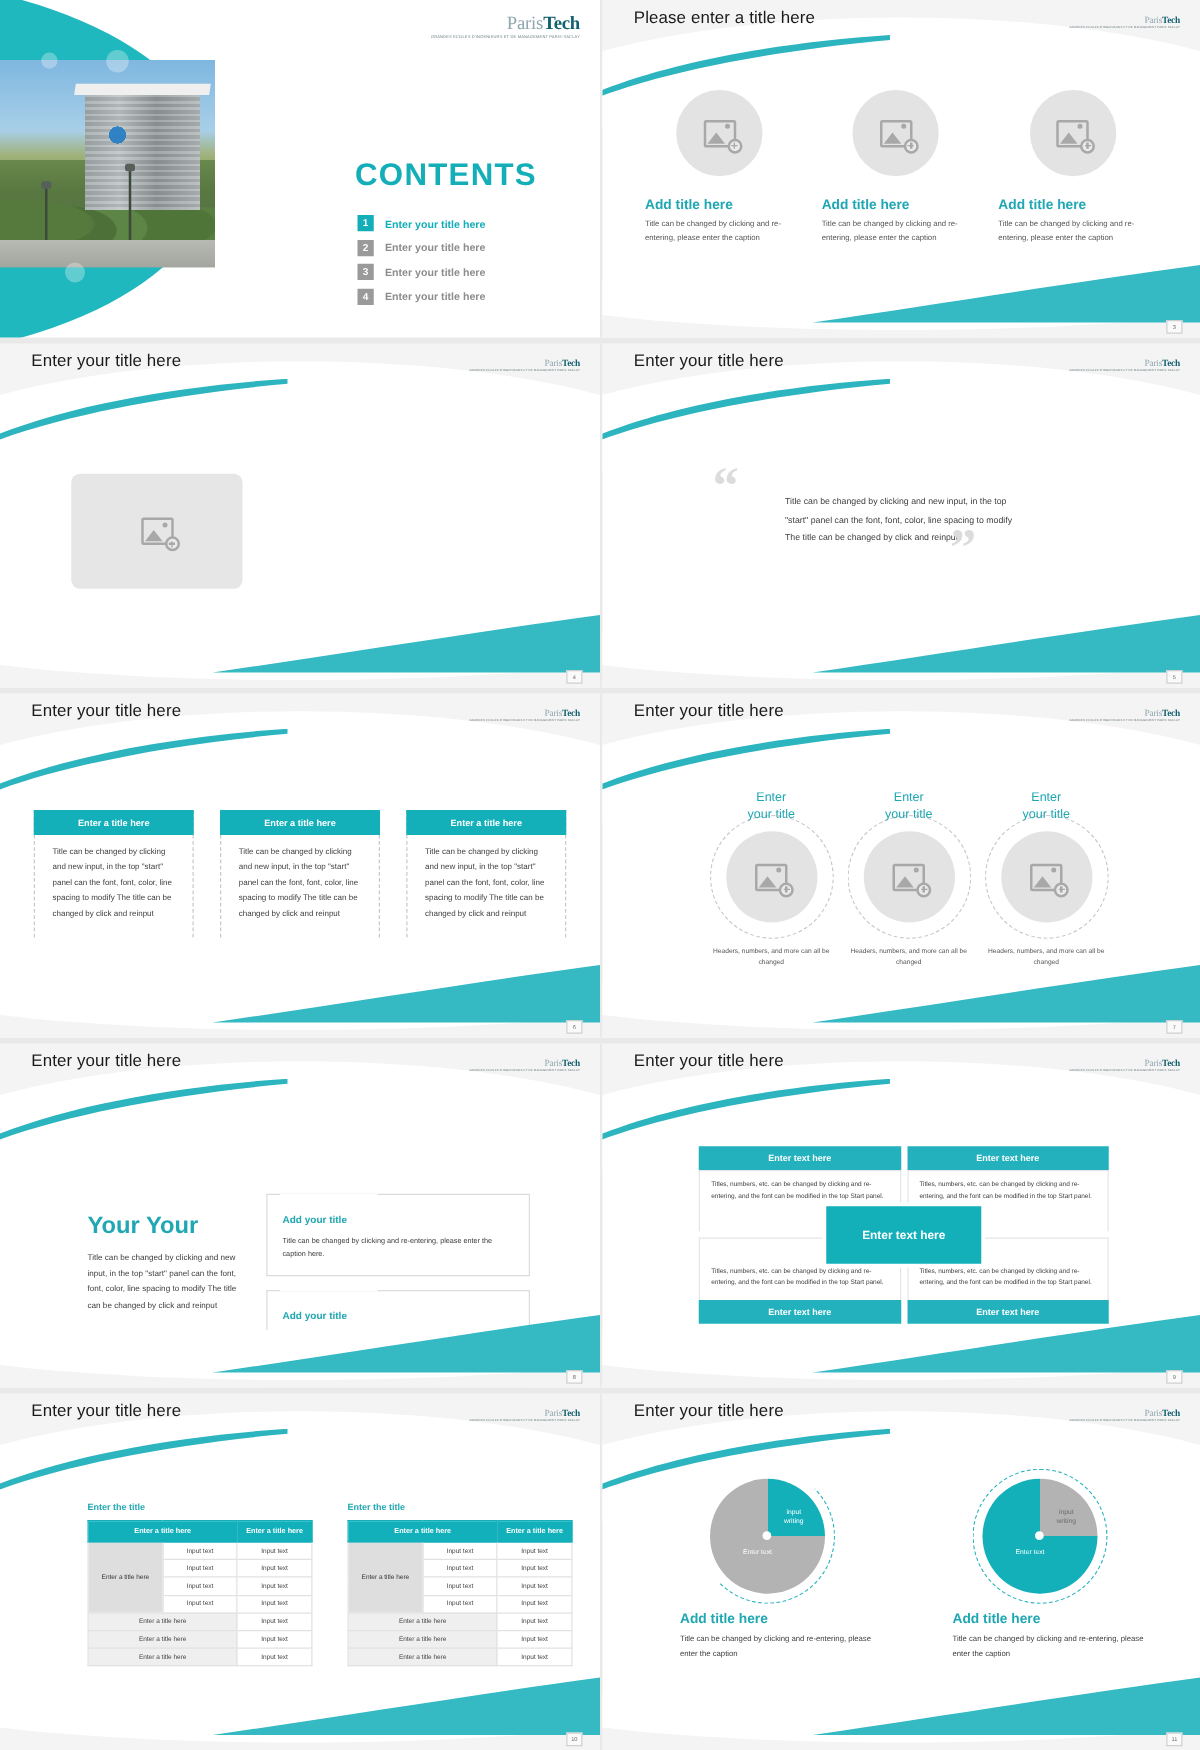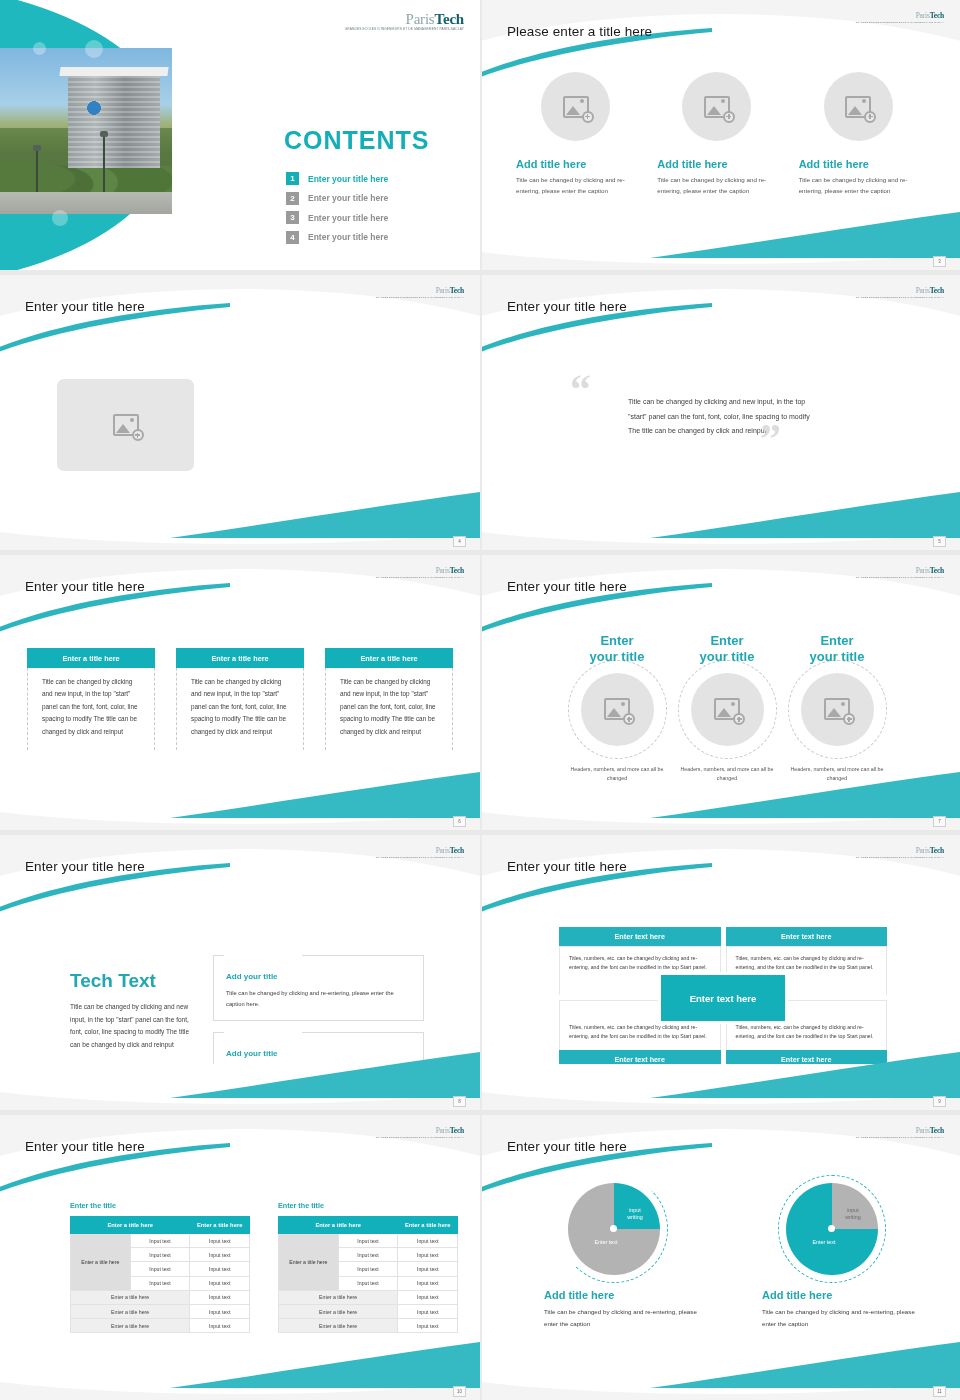--- a/index.html
+++ b/index.html
@@ -28,21 +28,21 @@
   .hdr-band {
     position: absolute; left: 0; top: 0; width: 100%; height: 42px;
     background: #f4f4f4;
   }
   .hdr-curve {
     position: absolute; left: -20%; top: 14px; width: 140%; height: 90px;
     background: #ffffff;
     border-radius: 50% / 100% 100% 0 0;
   }
   .slide-title {
-    position: absolute; left: 25px; top: 24px;
+    position: absolute; left: 25px; top: 6px;
     font-size: 13.5px; color: #1a1a1a; letter-spacing: .1px;
     z-index: 6;
   }
   .logo {
     position: absolute; right: 16px; top: 12px; z-index: 7;
     text-align: right; line-height: 1;
   }
   .logo .lg-main {
     font-family: "Liberation Serif", serif;
     font-size: 7.5px; color: #13616e; letter-spacing: -.2px;
@@ -223,21 +223,21 @@
   .s5-hd {
     background: #13b0ba; color: #fff; text-align: center;
     font-size: 7.3px; font-weight: 700; padding: 5.5px 0;
     margin: 0 -1px;
   }
   .s5-bd { padding: 8px 14px 12px; font-size: 6.4px; color: #3d3d3d; line-height: 1.95; }
 
   
   .s6-wrap { position: absolute; left: 80px; top: 78px; display: flex; }
   .s6-col { width: 110px; position: relative; text-align: center; }
-  .s6-t { font-size: 13px; font-weight: 700; color: #1fa7b3; line-height: 1.25; position: relative; z-index: 3; }
+  .s6-t { font-size: 10px; font-weight: 400; color: #1fa7b3; line-height: 1.25; position: relative; z-index: 3; }
   .s6-ring {
     position: relative; width: 99px; height: 99px; margin: -6px auto 0;
     border: 1px dashed #c9c9c9; border-radius: 50%;
     display: flex; align-items: center; justify-content: center;
   }
   .s6-circ {
     width: 73px; height: 73px; border-radius: 50%; background: #e3e3e3;
     display: flex; align-items: center; justify-content: center;
   }
   .s6-c { margin-top: 6px; font-size: 5.3px; color: #555; line-height: 1.7; }
@@ -255,21 +255,21 @@
     content:""; position:absolute; left: 10px; top: -1px; width: 78px; height: 1px; background:#fff;
   }
   .s7-ct {
     font-size: 8px; font-weight: 700; color: #1fa7b3; margin-top: -15px;
     background: #fff; display: inline-block; padding-right: 6px; position: relative;
   }
   .s7-cp { margin-top: 5px; font-size: 5.8px; color: #3d3d3d; line-height: 1.85; }
 
   
   .s8-grid {
-    position: absolute; left: 77px; top: 92px; width: 328px;
+    position: absolute; left: 77px; top: 82px; width: 328px;
   }
   .s8-row { display: flex; gap: 5px; }
   .s8-cell { flex: 1; }
   .s8-bar {
     background: #23b2bd; color: #fff; text-align: center;
     font-size: 7.2px; font-weight: 700; padding: 5px 0;
   }
   .s8-body {
     border: 1px solid #e6e6e6; border-top: none;
     font-size: 5.2px; color: #3d3d3d; line-height: 1.75;
@@ -616,21 +616,21 @@
       <svg width="250" height="50" viewBox="0 0 250 50">
           <path d="M0 48 C60 22 150 6 240 0 L240 4 C152 12 64 28 6 50 Z" fill="#2cb4bf"></path>
         </svg>
     </div>
     <div class="swoosh-br">
       <svg width="340" height="50" viewBox="0 0 340 50">
           <path d="M340 2 C250 14 140 32 30 48 L340 48 Z" fill="#35b9c3"></path>
         </svg>
     </div>
     <div class="s7-left">
-      <div class="s7-h">Tech Text</div>
+      <div class="s7-h">Your Your</div>
       <div class="s7-p">Title can be changed by clicking and new input, in the top "start" panel can the font, font, color, line spacing to modify The title can be changed by click and reinput</div>
     </div>
     <div class="s7-cards">
       <div class="s7-card">
         <div class="s7-ct">Add your title</div>
         <div class="s7-cp">Title can be changed by clicking and re-entering, please enter the caption here.</div>
       </div>
       <div class="s7-card">
         <div class="s7-ct">Add your title</div>
         <div class="s7-cp">Title can be changed by clicking and re-entering, please enter the caption here. Title can be changed by clicking and re-entering, please enter the caption here.</div>

